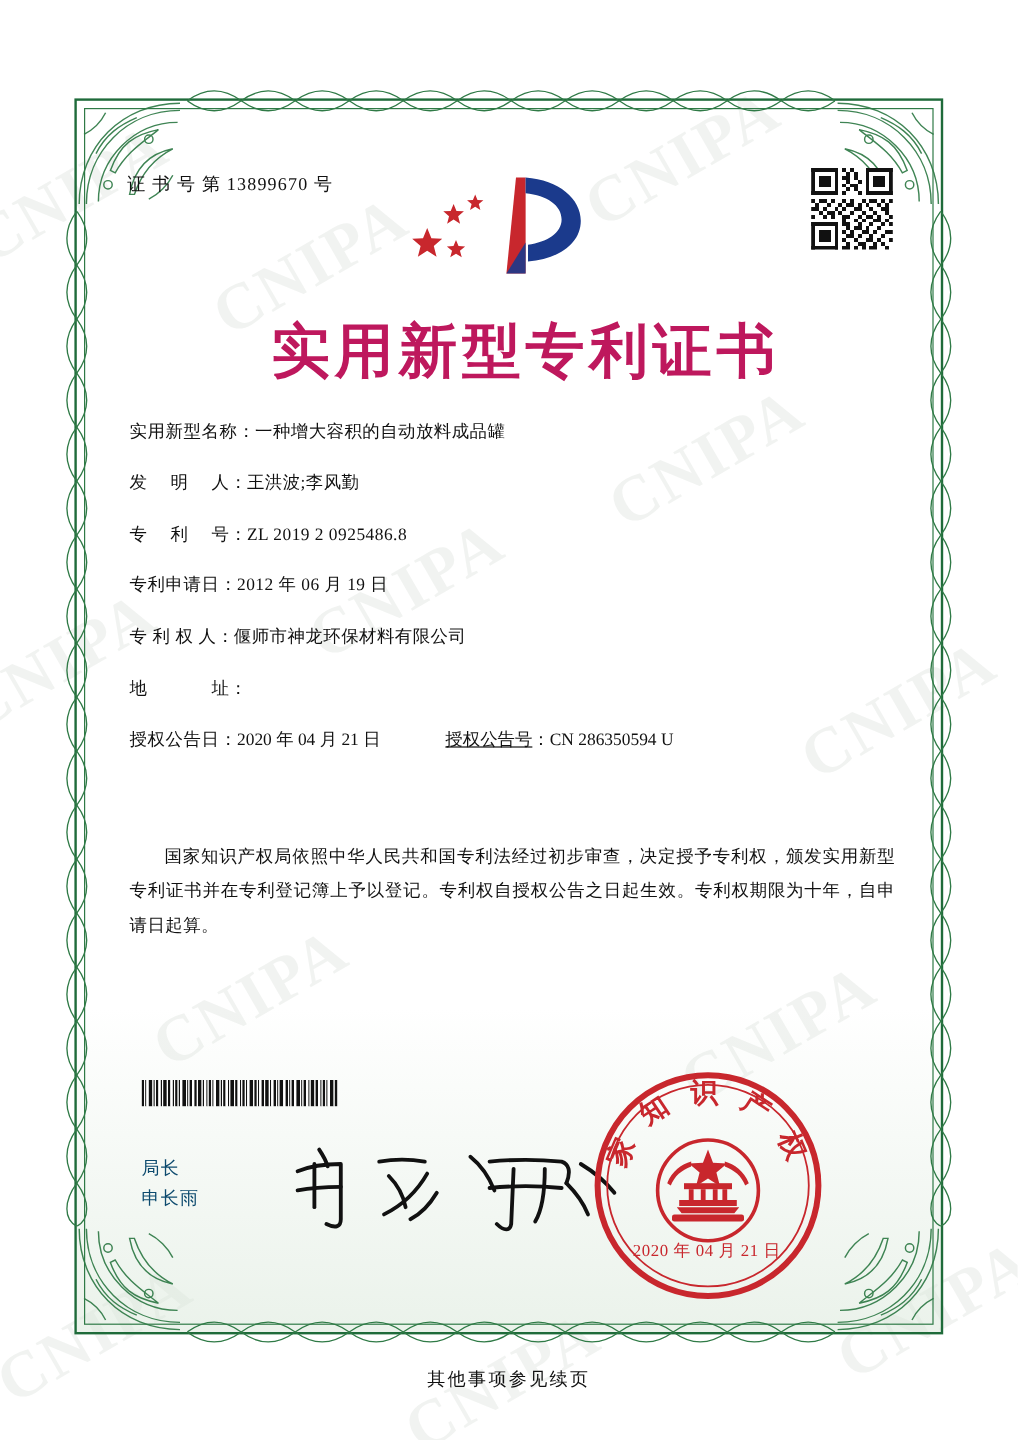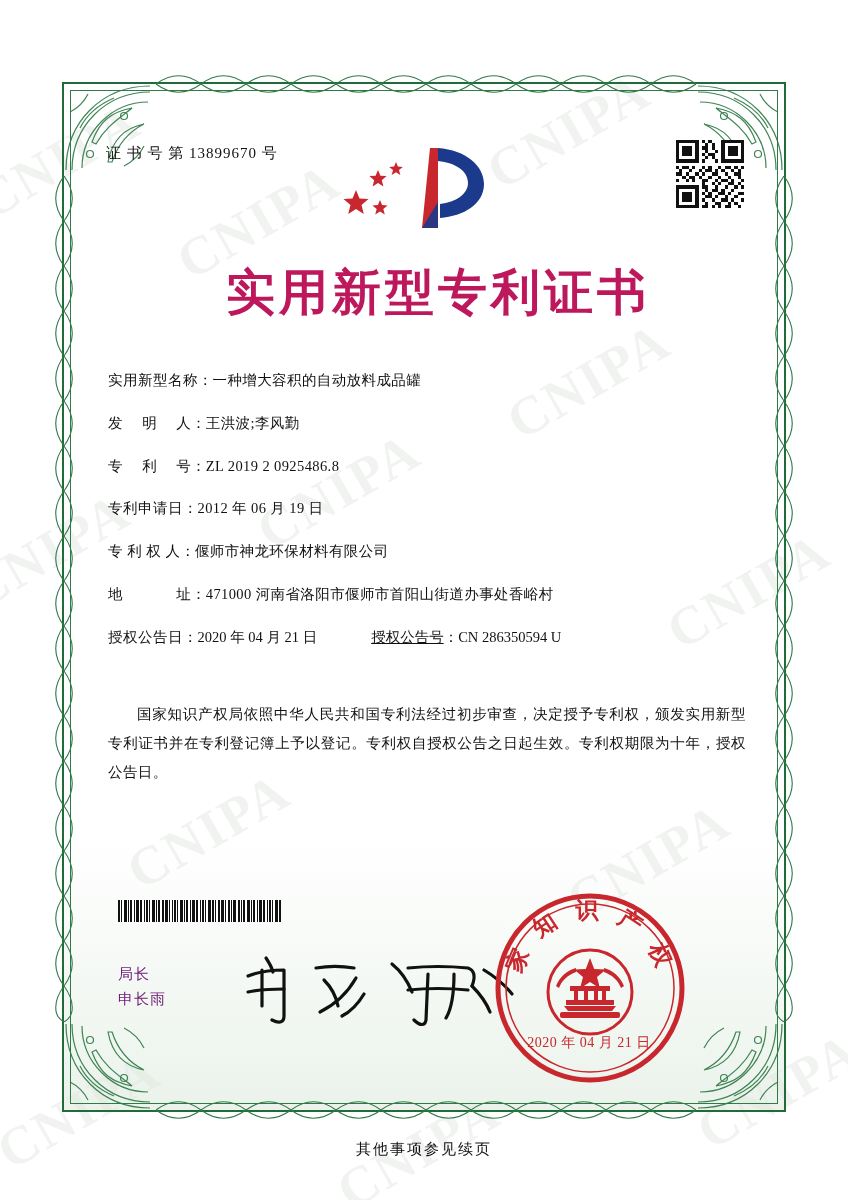--- a/index.html
+++ b/index.html
@@ -138,21 +138,20 @@
     right: 40px;
     top: 268px;
     font-size: 14.5px;
     color: #111;
   }
   .field-row {
     display: flex;
     align-items: flex-end;
     margin-bottom: 22.5px;
     line-height: 1.4;
-    margin-top: 20px;
   }
   .f-label {
     flex: 0 0 auto;
     letter-spacing: 0.5px;
     white-space: pre;
   }
   .f-value {
     flex: 1 1 auto;
     letter-spacing: 0.4px;
   }
@@ -193,21 +192,21 @@
     overflow: hidden;
   }
   .barcode i { display: block; height: 100%; background: #111; }
 
   .signature-block {
     position: absolute;
     left: 56px;
     top: 880px;
     font-size: 15px;
     line-height: 1.65;
-    color: #701a75;
+    color: #0c4a6e;
     letter-spacing: 1px;
   }
 
   .handwriting {
     position: absolute;
     left: 170px;
     top: 868px;
     width: 300px;
     height: 80px;
   }
@@ -529,34 +528,33 @@
       <span class="f-value">2012 年 06 月 19 日</span>
     </div>
     <div class="field-row">
       <span class="f-label">专 利 权 人</span>
       <span class="f-colon">：</span>
       <span class="f-value">偃师市神龙环保材料有限公司</span>
     </div>
     <div class="field-row">
       <span class="f-label">地　　　  址</span>
       <span class="f-colon">：</span>
-      <span class="f-value">471000 河南省洛阳市偃师市首阳山街道办事处香峪村</span>
     </div>
     <div class="field-row two-col">
       <span class="f-label">授权公告日</span>
       <span class="f-colon">：</span>
       <span>2020 年 04 月 21 日</span>
       <span class="f-right-label">授权公告号</span>
       <span class="f-colon">：</span>
       <span class="f-right-value">CN 286350594 U</span>
     </div>
   </div>
 
   <div class="paragraphs">
-    <p>国家知识产权局依照中华人民共和国专利法经过初步审查，决定授予专利权，颁发实用新型专利证书并在专利登记簿上予以登记。专利权自授权公告之日起生效。专利权期限为十年，授权公告日。</p>
+    <p>国家知识产权局依照中华人民共和国专利法经过初步审查，决定授予专利权，颁发实用新型专利证书并在专利登记簿上予以登记。专利权自授权公告之日起生效。专利权期限为十年，自申请日起算。</p>
   </div>
 
   <div class="barcode">
     <i style="width:2px"></i>
       <i style="width:1px;background:#fff"></i>
       <i style="width:1px"></i>
       <i style="width:2px;background:#fff"></i>
     <i style="width:3px"></i>
       <i style="width:1px;background:#fff"></i>
       <i style="width:1px"></i>

